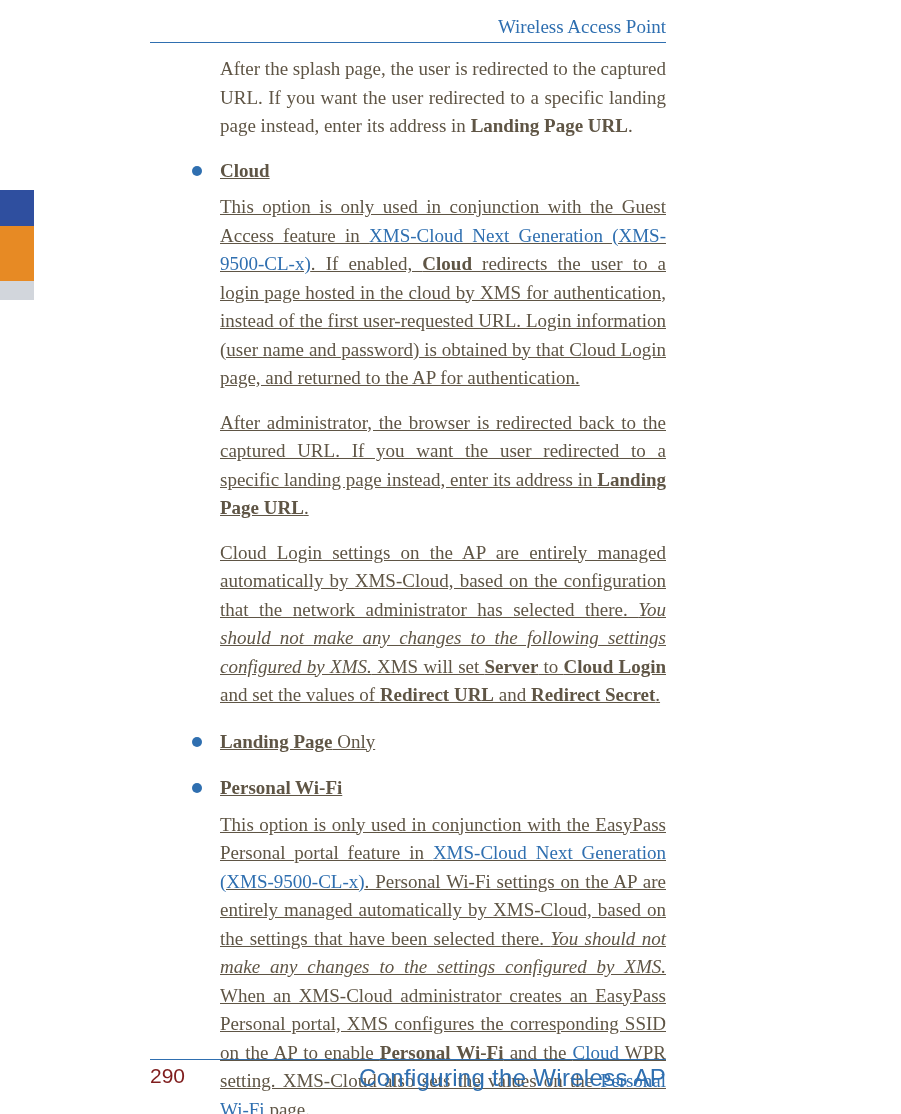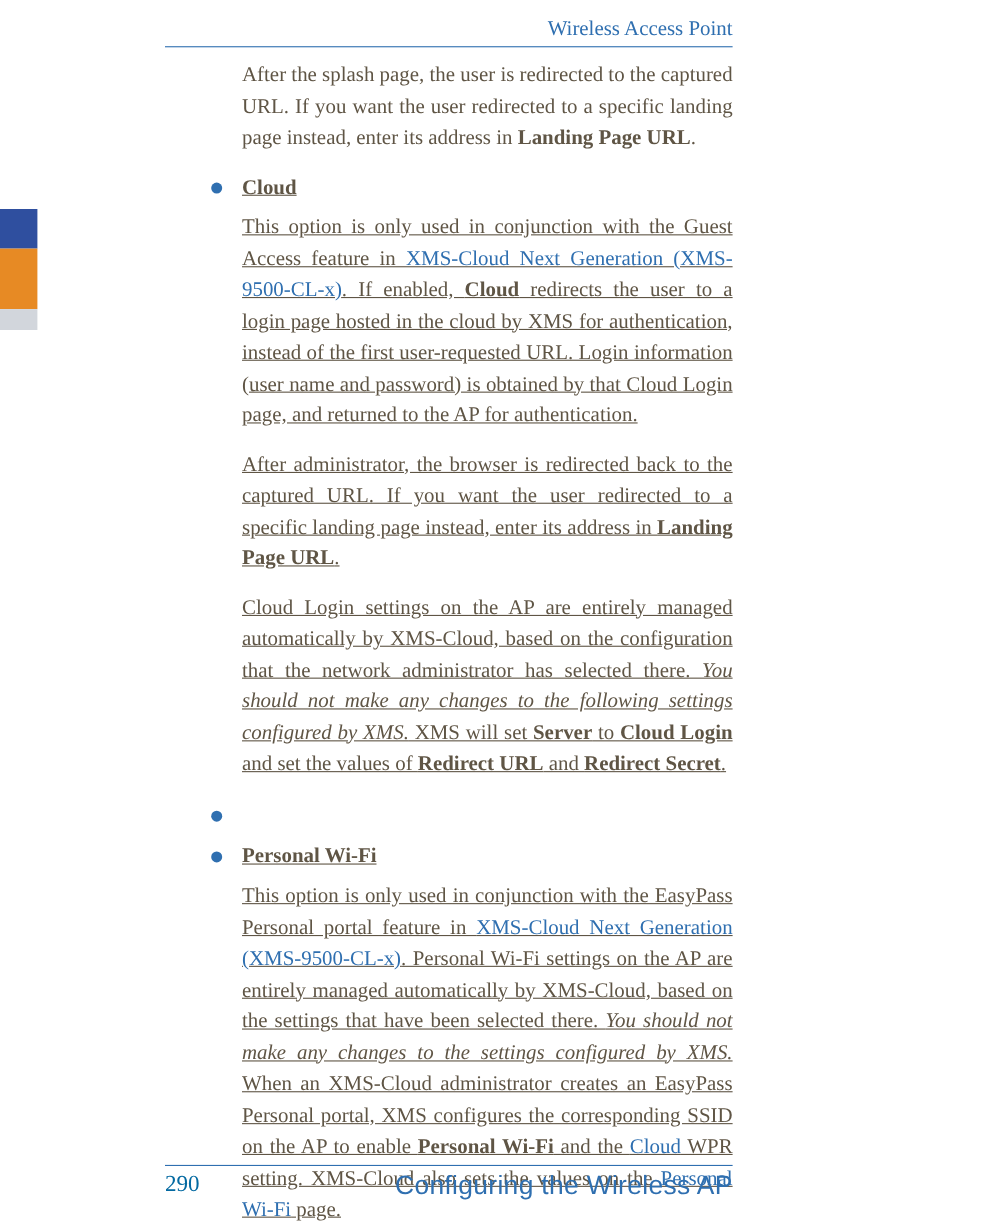--- a/index.html
+++ b/index.html
@@ -90,22 +90,22 @@
   .footer {
     position: absolute;
     left: 150px;
     right: 60px;
     bottom: 22px;
     display: flex;
     justify-content: space-between;
     font-size: 21px;
   }
   .footer .pagenum {
-    color: #0369a1;
-    font-family: Liberation Serif, serif;
+    color: #7f1d1d;
+    font-family: Liberation Sans, sans-serif;
   }
   .footer .section {
     color: #2f6fb0;
     font-family: "Trebuchet MS", "Segoe UI", sans-serif;
     letter-spacing: 0.3px;
     font-size: 24px;
   }
   .section-block { margin-left: 0px; text-decoration: underline; }
   .section-block p { margin-left: 0; }
   .list-item { margin-bottom: 18px; }
@@ -136,20 +136,21 @@
             <div class="bullet"></div>
             <div class="bullet-text">Cloud</div>
           </div>
           <p><span>This option is only used in conjunction with the Guest Access feature in </span><span class="link">XMS-Cloud Next Generation (XMS-9500-CL-x)</span><span>. If enabled, </span><span class="bold">Cloud</span><span> redirects the user to a login page hosted in the cloud by XMS for authentication, instead of the first user-requested URL. Login information (user name and password) is obtained by that Cloud Login page, and returned to the AP for authentication.</span></p>
           <p><span>After administrator, the browser is redirected back to the captured URL. If you want the user redirected to a specific landing page instead, enter its address in </span><span class="bold">Landing Page URL</span><span>.</span></p>
           <p><span>Cloud Login settings on the AP are entirely managed automatically by XMS-Cloud, based on the configuration that the network administrator has selected there. </span><span class="italic">You should not make any changes to the following settings configured by XMS.</span><span> XMS will set </span><span class="bold">Server</span><span> to </span><span class="bold">Cloud Login</span><span> and set the values of </span><span class="bold">Redirect URL</span><span> and </span><span class="bold">Redirect Secret</span><span>.</span></p>
         </div>
         <div class="list-item section-block">
           <div class="bullet-row">
             <div class="bullet"></div>
+            <div><span class="bold">Landing Page</span><span> Only</span></div>
           </div>
         </div>
         <div class="list-item section-block">
           <div class="bullet-row">
             <div class="bullet"></div>
             <div class="bullet-text">Personal Wi-Fi</div>
           </div>
           <p><span>This option is only used in conjunction with the EasyPass Personal portal feature in </span><span class="link">XMS-Cloud Next Generation (XMS-9500-CL-x)</span><span>. Personal Wi-Fi settings on the AP are entirely managed automatically by XMS-Cloud, based on the settings that have been selected there. </span><span class="italic">You should not make any changes to the settings configured by XMS.</span><span> When an XMS-Cloud administrator creates an EasyPass Personal portal, XMS configures the corresponding SSID on the AP to enable </span><span class="bold">Personal Wi-Fi</span><span> and the </span><span class="link">Cloud</span><span> WPR setting. XMS-Cloud also sets the values on the </span><span class="link">Personal Wi-Fi</span><span> page.</span></p>
         </div>
       </div>

